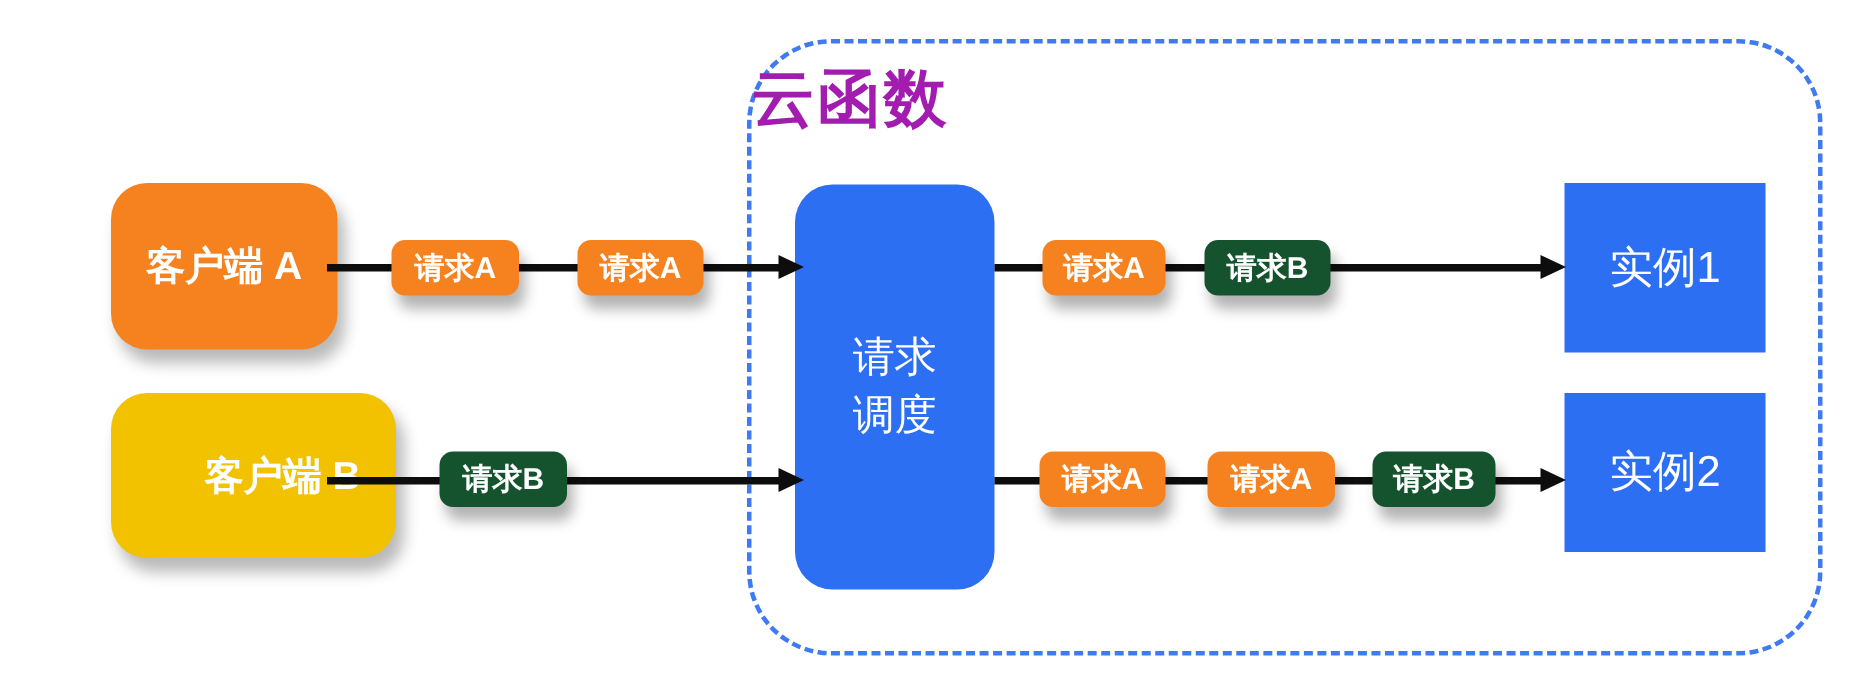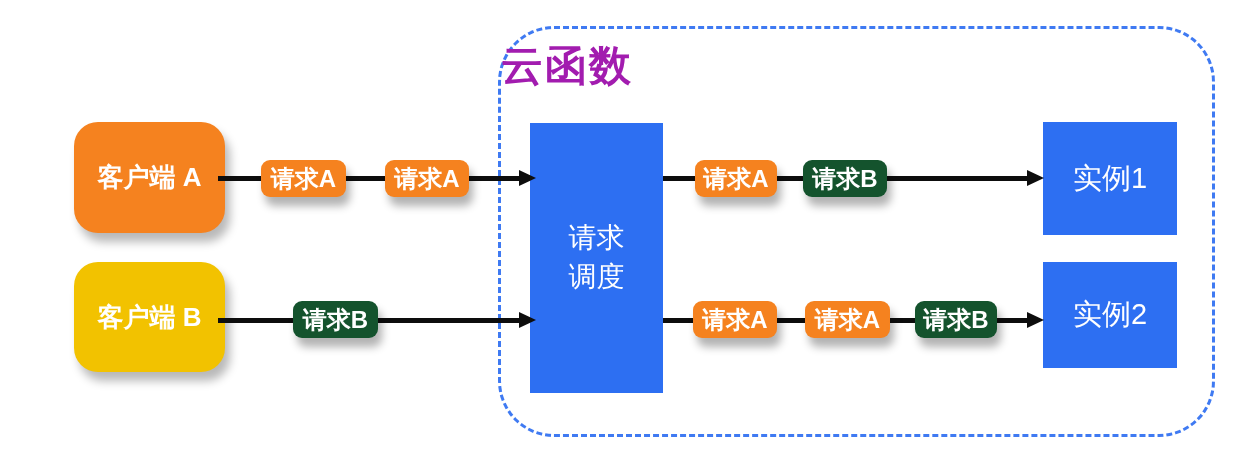--- a/index.html
+++ b/index.html
@@ -38,35 +38,36 @@
     color: #ffffff;
     font-size: 26px;
     font-weight: bold;
     display: flex;
     align-items: center;
     justify-content: center;
     box-shadow: 5px 9px 10px rgba(0,0,0,0.28);
     margin-left: 35px;
   }
   .client-a { top: 122px; height: 111px; background: #f5821f; }
-  .client-b { top: 262px; height: 110px; background: #f2c200; }
+  .client-b { top: 262px; height: 110px; background: #f2c200; padding-left: 39px; }
   
   .dispatcher {
     position: absolute;
     left: 530px; top: 123px;
     width: 133px; height: 270px;
     background: #2d6ff2;
     color: #ffffff;
     font-size: 28px;
     line-height: 1.38;
     display: flex;
     flex-direction: column;
     align-items: center;
     justify-content: center;
     text-align: center;
+    border-radius: 25px;
   }
   
   .instance {
     position: absolute;
     left: 1043px;
     width: 134px;
     background: #2d6ff2;
     color: #ffffff;
     font-size: 29px;
     display: flex;
@@ -96,21 +97,21 @@
   .head-a-left  { left: 519px; top: 170px; }
   .head-b-left  { left: 519px; top: 312px; }
   .head-1-right { left: 1027px; top: 170px; }
   .head-2-right { left: 1027px; top: 312px; }
   
   .chip {
     position: absolute;
     height: 37px;
     border-radius: 9px;
     color: #ffffff;
-    font-size: 24px;
+    font-size: 20px;
     font-weight: bold;
     display: flex;
     align-items: center;
     justify-content: center;
     box-shadow: 4px 9px 9px rgba(0,0,0,0.3);
   }
   .chip-orange { background: #f5821f; }
   .chip-yellow { background: #14532d; }
   .chip-a1   { left: 261px; top: 160px; width: 85px; }
   .chip-a2   { left: 385px; top: 160px; width: 84px; }

